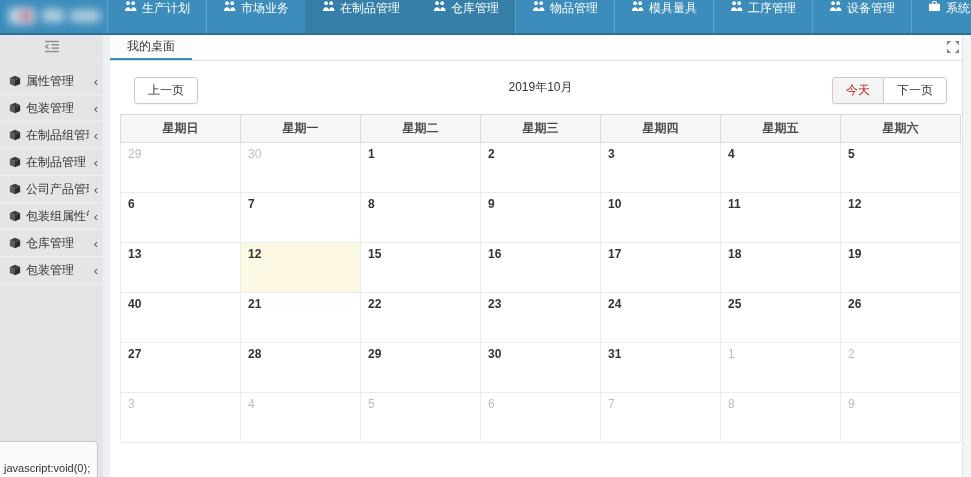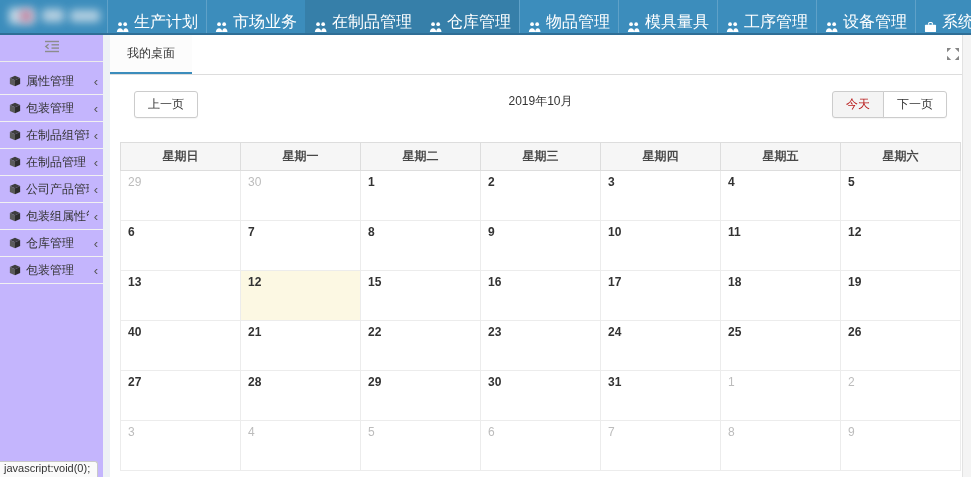--- a/index.html
+++ b/index.html
@@ -8,57 +8,57 @@
 
   
   .navbar { height:35px; background:#3c8dbc; border-bottom:2px solid #2f6e96; display:flex; align-items:stretch; color:#fff; }
   .logo { width:107px; position:relative; overflow:hidden; flex:0 0 auto; }
   .logo .blob { position:absolute; border-radius:3px; filter:blur(4px); }
   .b1 { left:9px; top:8px; width:26px; height:16px; background:#e7edf2; opacity:.8; }
   .b2 { left:20px; top:10px; width:12px; height:12px; background:#c56f90; opacity:.8; }
   .b3 { left:42px; top:9px; width:22px; height:13px; background:#dfe7ee; opacity:.75; }
   .b4 { left:70px; top:10px; width:30px; height:12px; background:#e7edf2; opacity:.7; }
   .nav-menu { display:flex; align-items:stretch; }
-  .nav-item { display:flex; align-items:flex-end; gap:5px; padding:0 8px; font-size:16px; cursor:pointer; border-left:1px solid rgba(255,255,255,.18); white-space:nowrap; }
+  .nav-item { display:flex; align-items:flex-start; gap:5px; padding:0 16px; font-size:12px; cursor:pointer; border-left:1px solid rgba(255,255,255,.18); white-space:nowrap; }
   .nav-item-active { background:#367fa9; border-left-color:transparent; }
   .nav-icon { display:flex; align-items:center; }
   .nav-user { margin-left:auto; display:flex; align-items:center; gap:6px; padding-right:14px; font-size:12px; white-space:nowrap; }
 
   
   .body-row { display:flex; height:442px; }
-  .sidebar { width:103px; background:#c4b5fd; flex:0 0 auto; }
+  .sidebar { width:103px; background:#e5e5e5; flex:0 0 auto; }
   .collapse-bar { height:27px; display:flex; align-items:center; justify-content:center; border-bottom:1px solid #ececec; cursor:pointer; }
   .side-list { margin-top:6px; }
   .side-item { height:27px; display:flex; align-items:center; gap:5px; padding:0 5px 0 9px; font-size:12px; color:#333; border-bottom:1px solid #f1f1f1; cursor:pointer; }
   .side-item .lbl { flex:1; white-space:nowrap; overflow:hidden; }
   .side-item .chev { color:#555; font-size:13px; line-height:1; }
   .gutter { width:7px; background:#edf1f5; flex:0 0 auto; }
 
   .main { flex:1; display:flex; flex-direction:column; background:#fff; min-width:0; }
-  .tabbar { height:40px; border-bottom:1px solid #ddd; display:flex; align-items:stretch; background:#fff; }
+  .tabbar { height:26px; border-bottom:1px solid #ddd; display:flex; align-items:stretch; background:#fff; }
   .tab { padding:0 17px; display:flex; align-items:center; font-size:12px; color:#333; border-bottom:2px solid #3c8dbc; background:#fcfcfc; cursor:pointer; }
   .fullscreen-btn { margin-left:auto; margin-right:12px; display:flex; align-items:center; cursor:pointer; }
 
   .content { flex:1; padding:16px 10px 0; position:relative; }
   .cal-toolbar { position:relative; height:34px; margin:0 14px; }
   .btn { border:1px solid #ccc; background:#fff; border-radius:3px; padding:4px 13px; font-size:12px; color:#333; cursor:pointer; box-shadow:0 1px 1px rgba(0,0,0,.04); font-family:inherit; }
   .btn-prev { position:absolute; left:0; top:0; }
   .btn-group { position:absolute; right:0; top:0; display:flex; }
   .btn-today { border-radius:3px 0 0 3px; color:#b91c1c; background:#f4f4f4; cursor:default; }
   .btn-next { border-radius:0 3px 3px 0; margin-left:-1px; }
   .cal-title { position:absolute; left:50%; top:2px; transform:translateX(-50%); font-size:12px; color:#333; white-space:nowrap; }
 
-  table.calendar { width:100%; border-collapse:collapse; table-layout:fixed; margin-top:17px;padding-left:6px; }
+  table.calendar { width:100%; border-collapse:collapse; table-layout:fixed; margin-top:3px;padding-left:6px; }
   .calendar th { background:#f6f6f6; border:1px solid #ddd; font-size:12px; color:#484848; font-weight:bold; padding:5px 0; text-align:center; }
   .calendar td { border:1px solid #ececec; height:50px; vertical-align:top; font-size:12px; font-weight:bold; color:#333; padding:4px 0 0 7px; cursor:pointer; }
   .calendar td.other { color:#bcbcbc; font-weight:normal; }
   .calendar td.today { background:#fcf8e3; }
 
   .scroll-strip { position:absolute; right:0; top:35px; bottom:0; width:9px; background:#f4f4f4; border-left:1px solid #e2e2e2; }
-  .statusbar { position:absolute; left:0; bottom:0; background:#fafafa; border:1px solid #c9c9c9; border-left:none; border-bottom:none; border-radius:0 3px 0 0; padding:0 7px 3px 4px; font-size:11px; color:#333; z-index:20; }
+  .statusbar { position:absolute; left:0; bottom:0; background:#fafafa; border:1px solid #c9c9c9; border-left:none; border-bottom:none; border-radius:0 3px 0 0; padding:20px 7px 3px 4px; font-size:11px; color:#333; z-index:20; }
 </style>
 </head>
 <body>
 
 <div class="navbar">
   <div class="logo">
     <span class="blob b1"></span>
       <span class="blob b2"></span>
       <span class="blob b3"></span>
       <span class="blob b4"></span>

